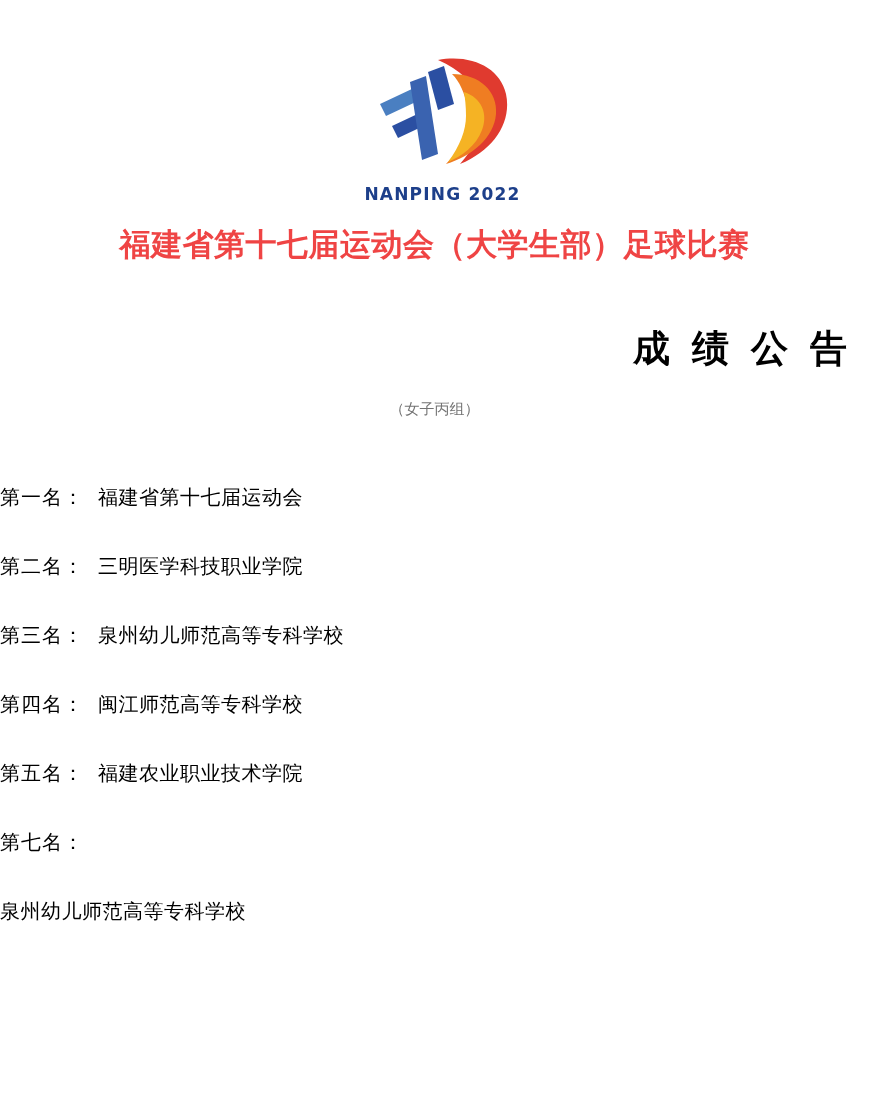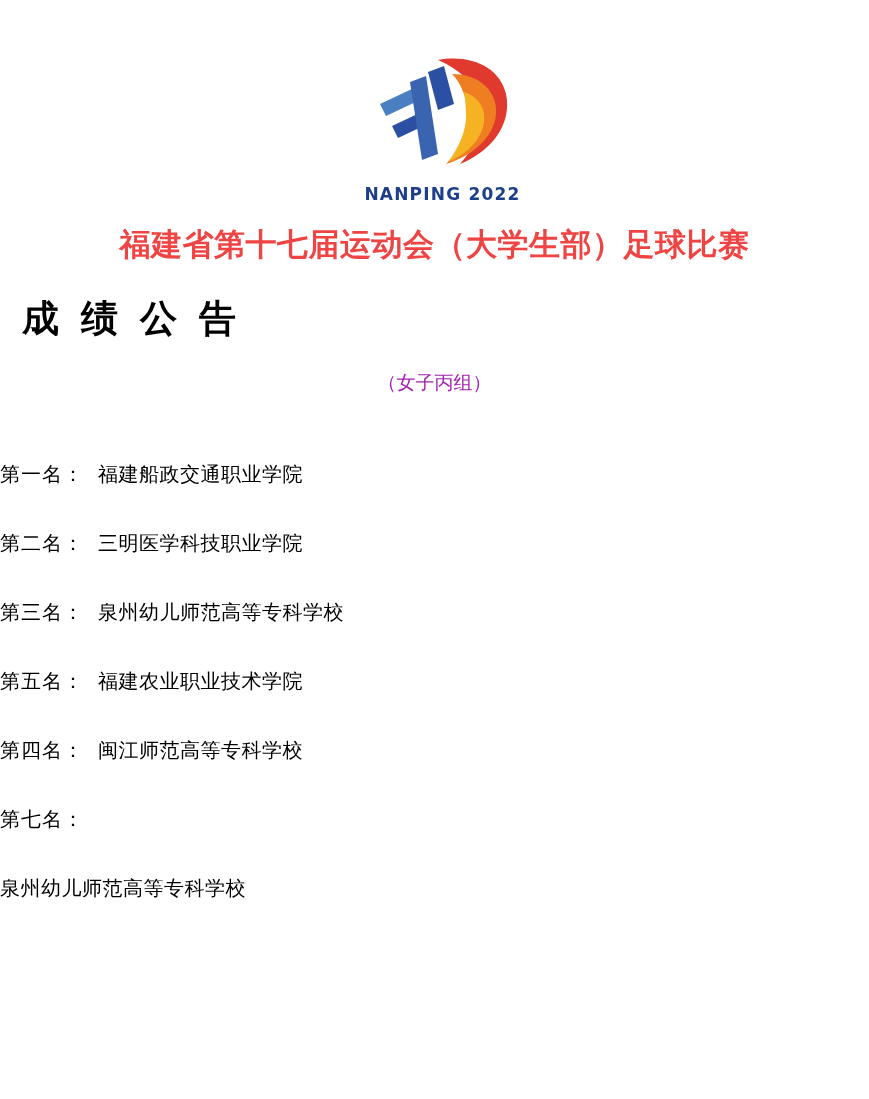--- a/index.html
+++ b/index.html
@@ -51,35 +51,35 @@
   .doc-title {
     margin-top: 20px;
     text-align: center;
     font-family: "Liberation Sans", sans-serif;
     font-weight: bold;
     font-size: 31px;
     letter-spacing: 0.5px;
     color: #ef4444;
   }
   .doc-subtitle {
-    margin-top: 28px;
-    text-align: left;
+    margin-top: 58px;
+    text-align: right;
     font-family: "Liberation Serif", serif;
     font-weight: bold;
     font-size: 37px;
     letter-spacing: 22px;
     text-indent: 22px;
     color: #000;
   }
   .doc-group {
     margin-top: 26px;
     text-align: center;
     font-family: "Liberation Serif", serif;
-    font-size: 19px;
-    color: #a21caf;
+    font-size: 15px;
+    color: #737373;
   }
 
   
   .results {
     margin-top: 44px;
   }
   .result-row {
     display: flex;
     align-items: baseline;
     height: 69px;
@@ -120,41 +120,41 @@
   <div class="doc-title">福建省第十七届运动会（大学生部）足球比赛</div>
 
   <div class="doc-subtitle">成绩公告</div>
 
   <div class="doc-group">（女子丙组）</div>
 
   <div class="results">
 
     <div class="result-row">
       <span class="rank-label">第一名：</span>
-      <span class="team-name">福建船政交通职业学院</span>
+      <span class="team-name">福建省第十七届运动会</span>
     </div>
 
     <div class="result-row">
       <span class="rank-label">第二名：</span>
       <span class="team-name">三明医学科技职业学院</span>
     </div>
 
     <div class="result-row">
       <span class="rank-label">第三名：</span>
       <span class="team-name">泉州幼儿师范高等专科学校</span>
     </div>
 
     <div class="result-row">
-      <span class="rank-label">第五名：</span>
-      <span class="team-name">福建农业职业技术学院</span>
+      <span class="rank-label">第四名：</span>
+      <span class="team-name">闽江师范高等专科学校</span>
     </div>
 
     <div class="result-row">
-      <span class="rank-label">第四名：</span>
-      <span class="team-name">闽江师范高等专科学校</span>
+      <span class="rank-label">第五名：</span>
+      <span class="team-name">福建农业职业技术学院</span>
     </div>
 
 
     <div class="result-row">
       <span class="rank-label">第七名：</span>
     </div>
 
     <div class="result-row">
       <span class="team-name">泉州幼儿师范高等专科学校</span>
     </div>

